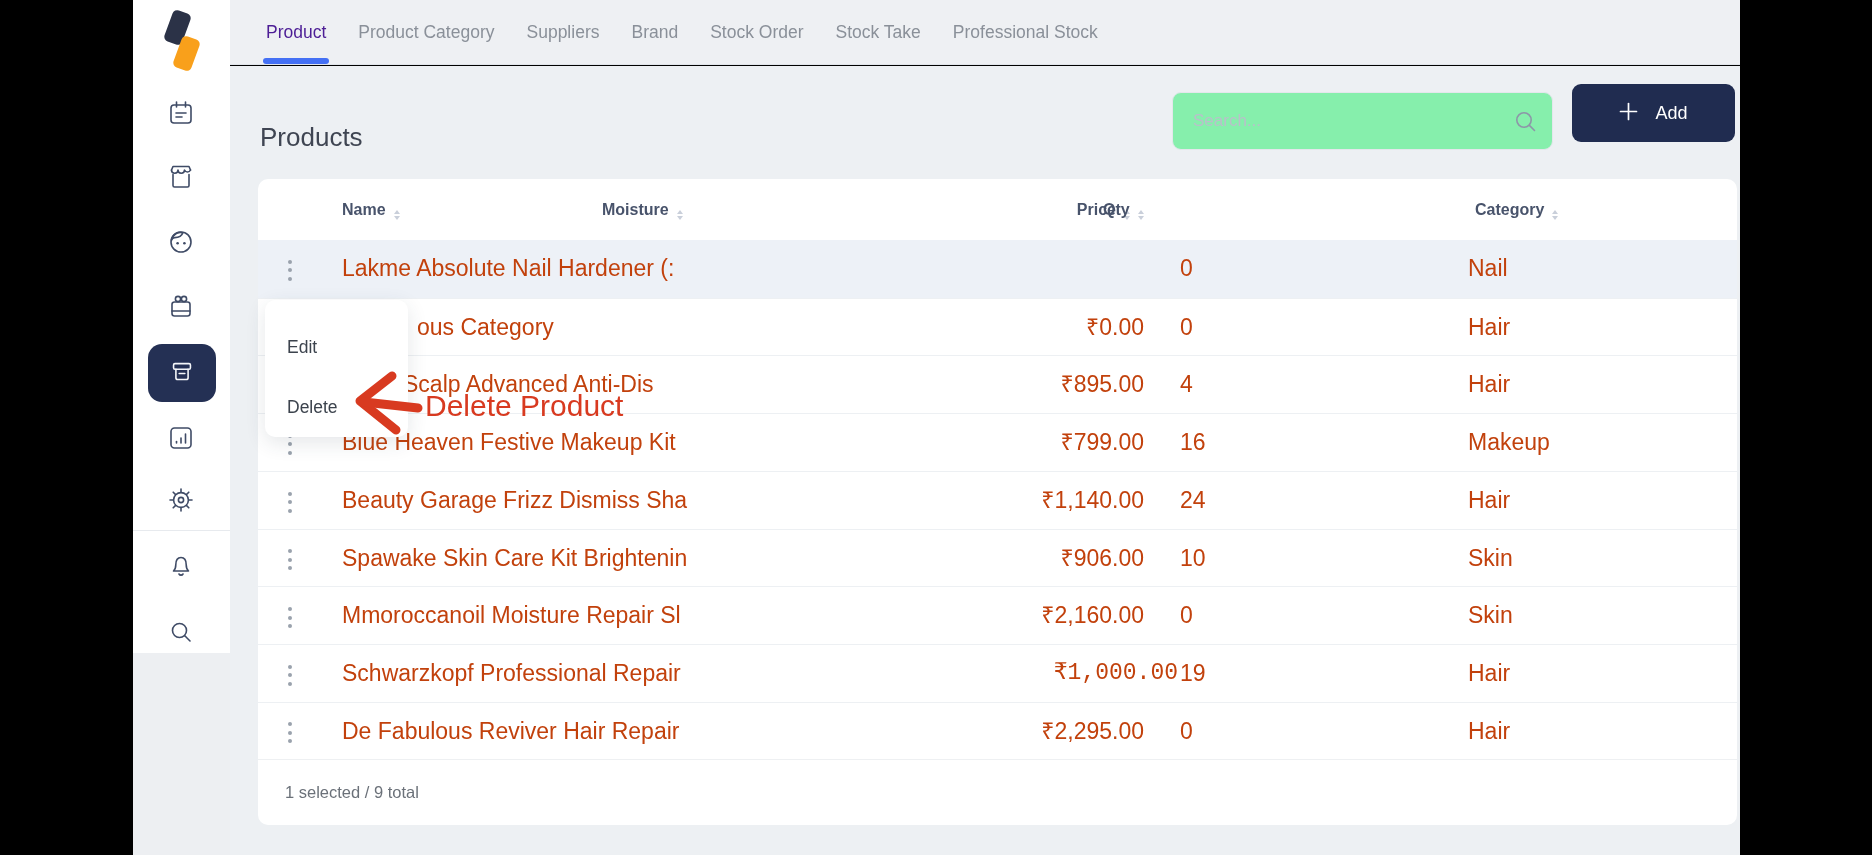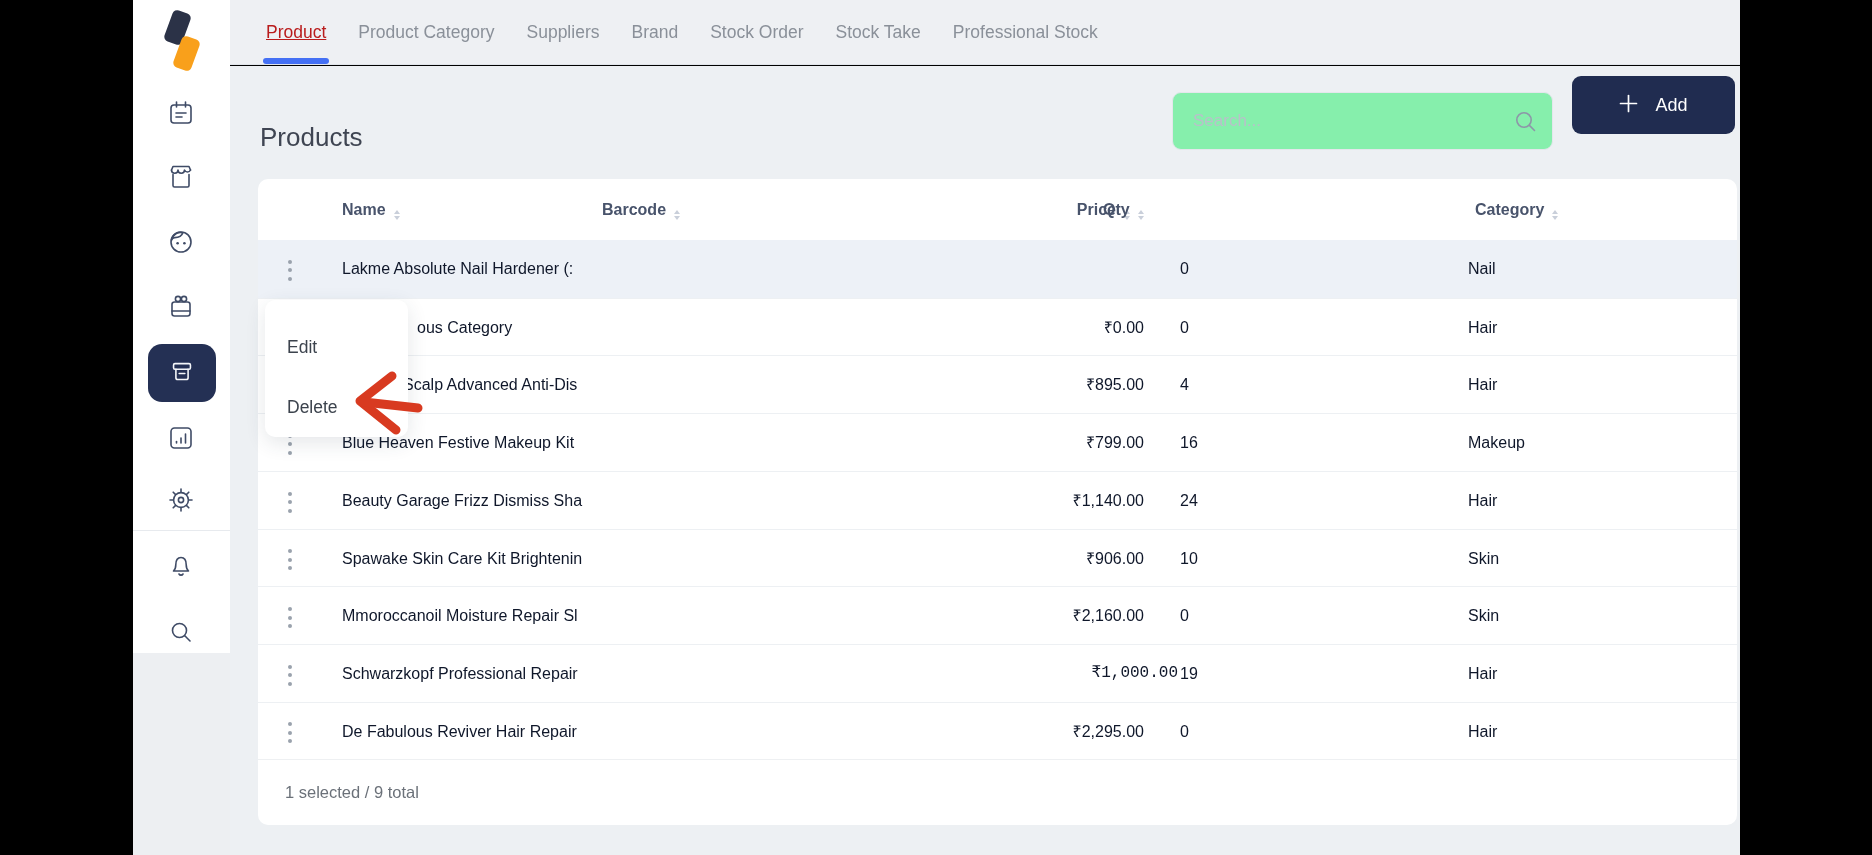--- a/index.html
+++ b/index.html
@@ -12,47 +12,47 @@
   .logo{position:absolute;left:19px;top:10px;width:60px;height:62px;}
   .side-item{position:absolute;left:34px;width:28px;height:28px;cursor:pointer;}
   .side-item svg{stroke:#3f4b66;fill:none;stroke-width:1.6;stroke-linecap:round;stroke-linejoin:round;}
   .side-selected{position:absolute;left:15px;top:344px;width:68px;height:58px;background:#243054;
                  border-radius:14px;display:flex;align-items:center;justify-content:center;cursor:pointer;}
   .side-selected svg{stroke:#f4f6f9;fill:none;stroke-width:1.7;stroke-linecap:round;stroke-linejoin:round;}
   
   .navbar{position:absolute;left:230px;top:0;width:1510px;height:65px;background:#eef0f3;
           border-bottom:1px solid #e0e4e9;display:flex;align-items:stretch;gap:32px;padding-left:36px;box-sizing:border-box;}
   .tab{position:relative;display:flex;align-items:center;font-size:17.5px;color:#8a9099;cursor:pointer;white-space:nowrap;}
-  .tab.active{color:#b91c1c;text-decoration:underline;}
+  .tab.active{color:#4c1d95;}
   .tab.active::after{content:"";position:absolute;left:-3px;right:-3px;bottom:0;height:6px;border-radius:4px;background:#4470f4;}
   
   .content-bg{position:absolute;left:230px;top:66px;width:1510px;height:789px;background:#edf0f3;}
   .page-title{position:absolute;left:260px;top:105px;font-size:26px;font-weight:500;color:#3f4552;}
   .search-box{position:absolute;left:1172px;top:92px;width:381px;height:58px;box-sizing:border-box;
               border:1px solid #e4e7ec;border-radius:9px;background:#86efac;padding:0 48px 0 20px;
               font-size:17px;color:#555b66;outline:none;font-family:"Liberation Sans",sans-serif;}
   .search-box::placeholder{color:#b9c0ca;}
   .search-glyph{position:absolute;left:1513px;top:109px;width:25px;height:25px;}
   .search-glyph svg{stroke:#8d96a8;fill:none;stroke-width:1.6;stroke-linecap:round;}
-  .add-btn{position:absolute;left:1572px;top:76px;width:163px;height:58px;background:#202c50;border:none;
+  .add-btn{position:absolute;left:1572px;top:84px;width:163px;height:58px;background:#202c50;border:none;
            border-radius:9px;display:flex;align-items:center;justify-content:center;gap:17px;cursor:pointer;}
   .add-btn .plus svg{stroke:#fff;stroke-width:1.7;stroke-linecap:round;}
   .add-btn .lbl{color:#fff;font-size:18px;}
   
   .card{position:absolute;left:258px;top:179px;width:1479px;height:646px;background:#fff;border-radius:10px;overflow:hidden;}
   .t-header{position:absolute;left:0;top:0;width:1479px;height:61px;}
   .t-hcell{position:absolute;top:0;height:52px;line-height:61px;font-size:16px;font-weight:700;color:#48536b;cursor:pointer;white-space:nowrap;}
   .sorter{display:inline-flex;flex-direction:column;gap:2px;margin-left:8px;vertical-align:1px;}
   .sorter i{display:block;width:0;height:0;border-left:3.5px solid transparent;border-right:3.5px solid transparent;}
   .sorter .up{border-bottom:4.5px solid #c9cfda;}
   .sorter .dn{border-top:4.5px solid #c9cfda;}
   .t-row{position:absolute;left:0;width:1479px;}
   .t-row.sep{border-top:1px solid #edf0f3;box-sizing:border-box;}
   .t-row.selected{background:#edf1f7;}
-  .t-cell{position:absolute;top:0;font-size:16px;color:#0f172a;white-space:nowrap;}
+  .t-cell{position:absolute;top:0;font-size:23px;color:#c2410c;white-space:nowrap;}
   .kebab{position:absolute;display:flex;flex-direction:column;gap:4.5px;cursor:pointer;padding:4px;}
   .kebab i{width:4px;height:4px;border-radius:50%;background:#9aa2ad;}
   .t-footer{position:absolute;left:0;top:580px;width:1479px;height:66px;border-top:1px solid #eef0f2;box-sizing:border-box;}
   .t-footer span{position:absolute;left:27px;top:0;line-height:64px;font-size:16.5px;color:#6b7179;}
   
   .ctx-menu{position:absolute;left:265px;top:300px;width:143px;height:137px;background:#fff;border-radius:10px;
             box-shadow:0 6px 20px rgba(45,55,70,.12);z-index:5;}
   .ctx-item{position:absolute;left:0;width:143px;height:50px;line-height:50px;padding-left:22px;box-sizing:border-box;
             font-size:17.5px;color:#3c434d;cursor:pointer;}
   
@@ -185,21 +185,21 @@
     </span>
     <span class="lbl">Add</span>
   </button>
 
   <div class="card">
     <div class="t-header" id="thead">
         <div class="t-hcell" style="left: 84px;"><span>Name</span><span class="sorter">
             <i class="up"></i>
             <i class="dn"></i>
           </span></div>
-        <div class="t-hcell" style="left: 344px;"><span>Barcode</span><span class="sorter">
+        <div class="t-hcell" style="left: 344px;"><span>Moisture</span><span class="sorter">
             <i class="up"></i>
             <i class="dn"></i>
           </span></div>
         <div class="t-hcell" style="left: 672px; width: 200px; text-align: right;"><span>Price</span><span class="sorter">
             <i class="up"></i>
             <i class="dn"></i>
           </span></div>
         <div class="t-hcell" style="left: 845px;"><span>Qty</span><span class="sorter">
             <i class="up"></i>
             <i class="dn"></i>
@@ -318,14 +318,15 @@
     <div class="ctx-item" style="top:22px">Edit</div>
     <div class="ctx-item" style="top:82px">Delete</div>
   </div>
 
   <div class="anno-arrow">
     <svg width="80" height="70" viewBox="0 0 80 70" fill="none">
       <path d="M44 8 L12 33 L48 62" stroke="#d83a20" stroke-width="9" stroke-linecap="round" stroke-linejoin="round"></path>
       <path d="M16 34 L70 40" stroke="#d83a20" stroke-width="9" stroke-linecap="round"></path>
     </svg>
   </div>
+  <div class="anno-text">Delete Product</div>
 
 </div>
 
 </body></html>

